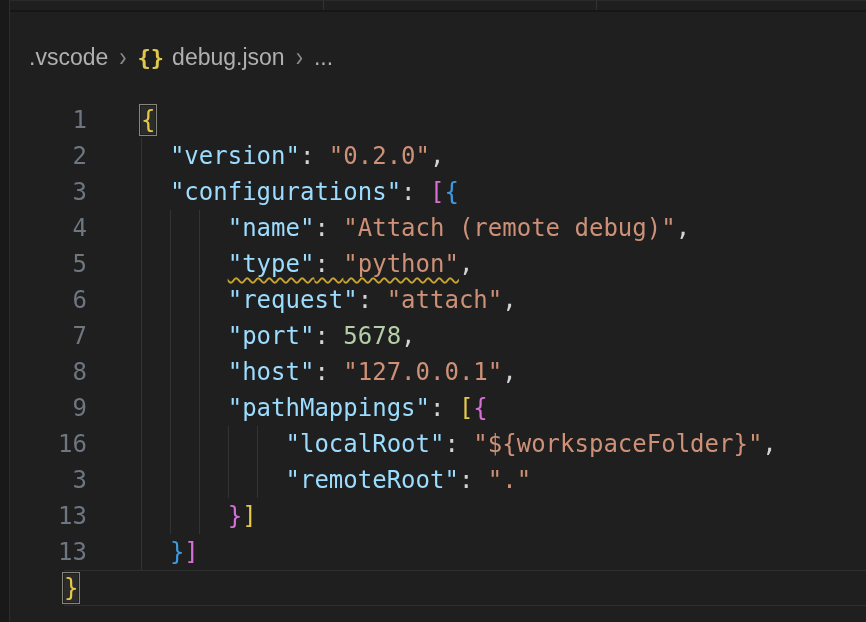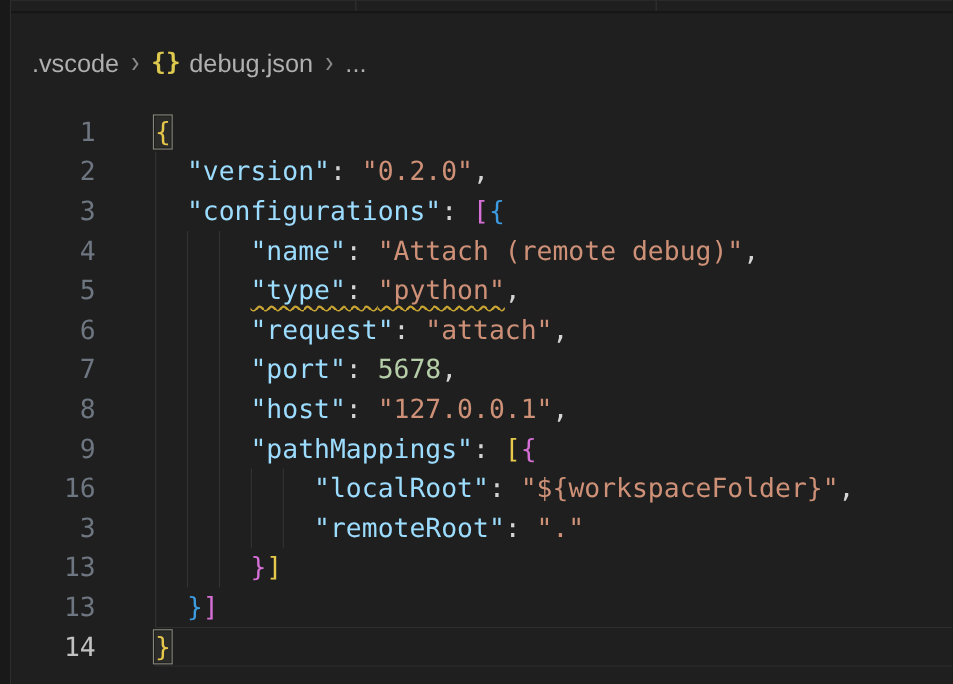--- a/index.html
+++ b/index.html
@@ -106,19 +106,18 @@
         </div>
         <div class="line">
           <div class="gutter">13</div>
           <div class="content"><span class="guide" style="left: 0ch;"></span><span class="guide" style="left: 2ch;"></span><span class="guide" style="left: 4ch;"></span><span style="color: rgb(212, 212, 212);">      </span><span style="color: rgb(214, 112, 214);">}</span><span style="color: rgb(230, 200, 75);">]</span></div>
         </div>
         <div class="line">
           <div class="gutter">13</div>
           <div class="content"><span class="guide" style="left: 0ch;"></span><span style="color: rgb(212, 212, 212);">  </span><span style="color: rgb(61, 155, 224);">}</span><span style="color: rgb(214, 112, 214);">]</span></div>
         </div>
         <div class="line cur">
-          <div class="gutter">14</div>
           <div class="content"><span class="mb" style="color: rgb(230, 200, 75);">}</span></div>
         </div>
       </div>
 
   </div>
 </div>
 
 </body></html>

